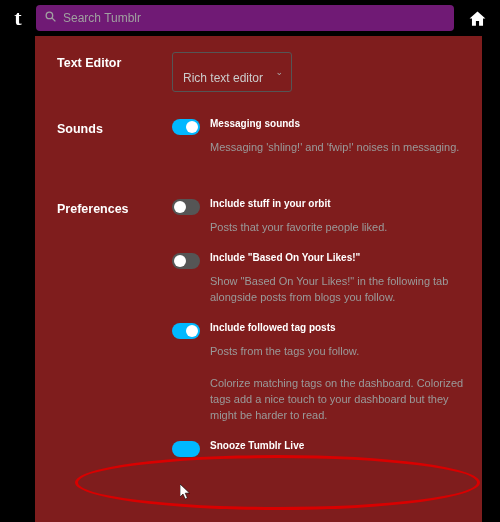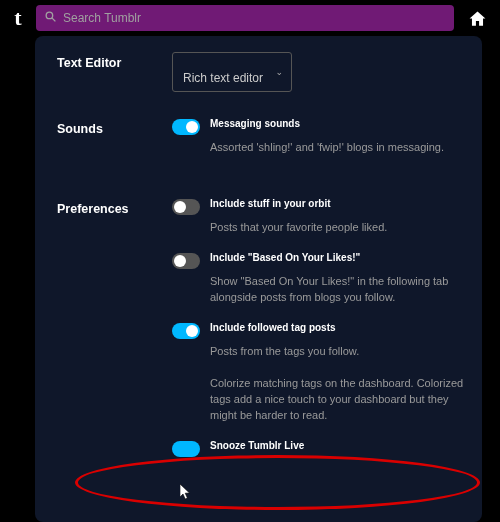--- a/index.html
+++ b/index.html
@@ -35,23 +35,23 @@
     gap: 6px;
     color: #a0a0a0;
     font-size: 12px;
   }
   .searchbar svg { width: 13px; height: 13px; }
   .home-icon {
     width: 30px; display: flex; justify-content: center; align-items: center;
   }
   .home-icon svg { width: 19px; height: 19px; }
   .panel {
-    background: #0f172a;
+    background: #7f1d1d;
     margin: 0 18px 0 35px;
-    border-radius: 8px;
+    border-radius: 0;
     height: 486px;
     padding: 16px 18px 10px 22px;
     overflow: hidden;
     position: relative;
   }
   .row {
     display: flex;
     align-items: flex-start;
     margin-bottom: 26px;
   }
@@ -157,21 +157,21 @@
   <div class="row">
     <div class="row-label">Sounds</div>
     <div class="row-content">
       <div class="opt-block">
         <div class="opt">
           <div class="toggle on">
               <div class="knob"></div>
             </div>
           <div class="opt-title">Messaging sounds</div>
         </div>
-        <div class="opt-desc" style="margin-left:38px">Assorted 'shling!' and 'fwip!' blogs in messaging.</div>
+        <div class="opt-desc" style="margin-left:38px">Messaging 'shling!' and 'fwip!' noises in messaging.</div>
       </div>
     </div>
   </div>
 
   <div class="row" style="margin-bottom:0">
     <div class="row-label">Preferences</div>
     <div class="row-content">
 
 
       <div class="opt-block">

